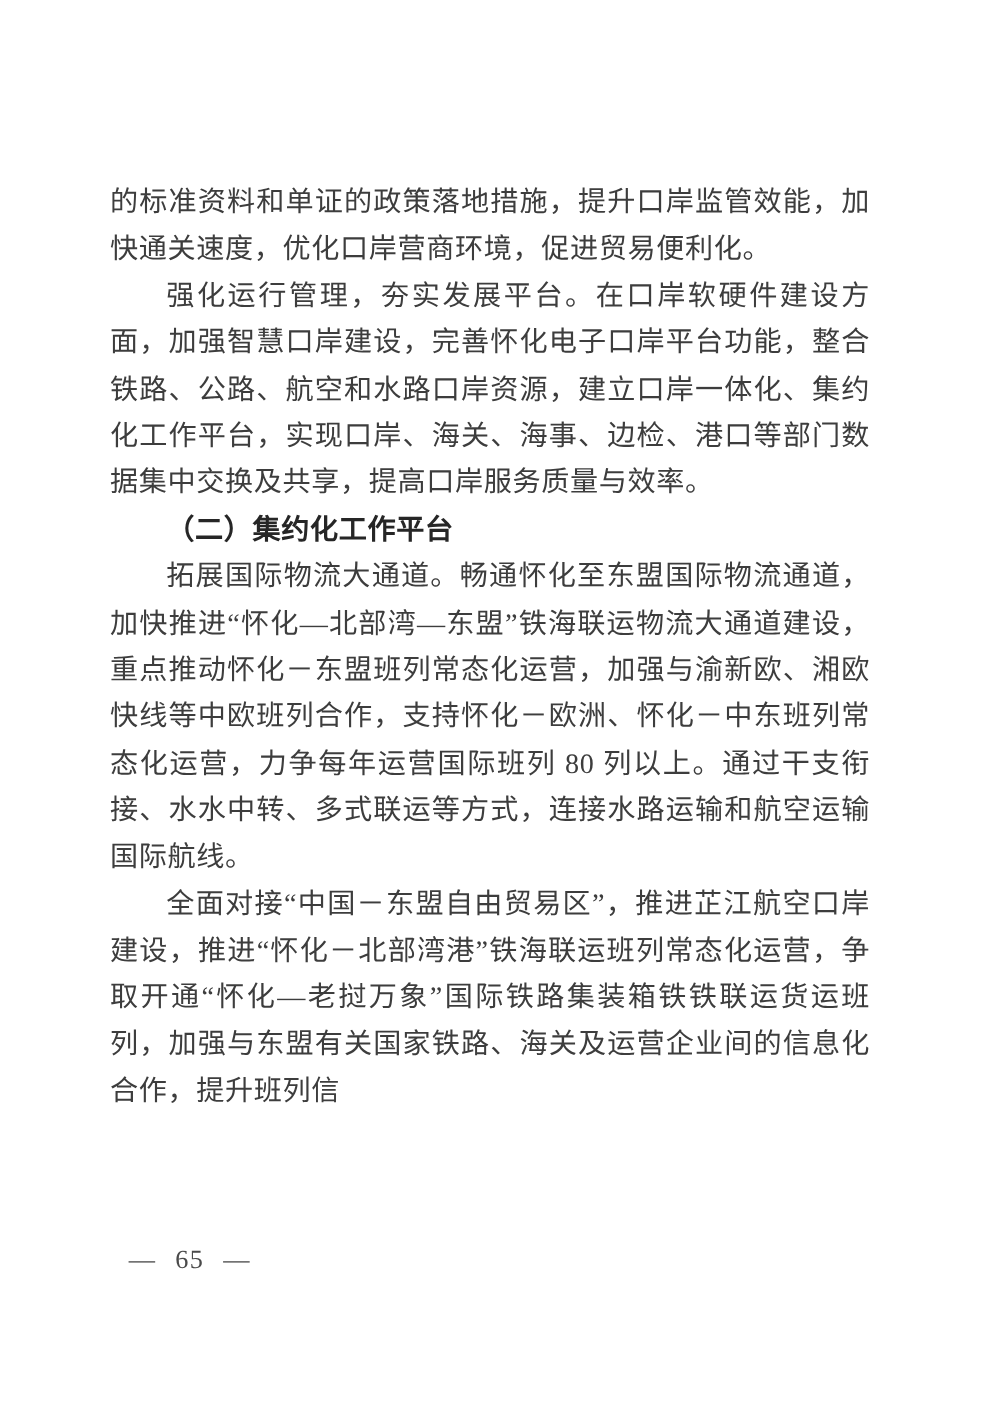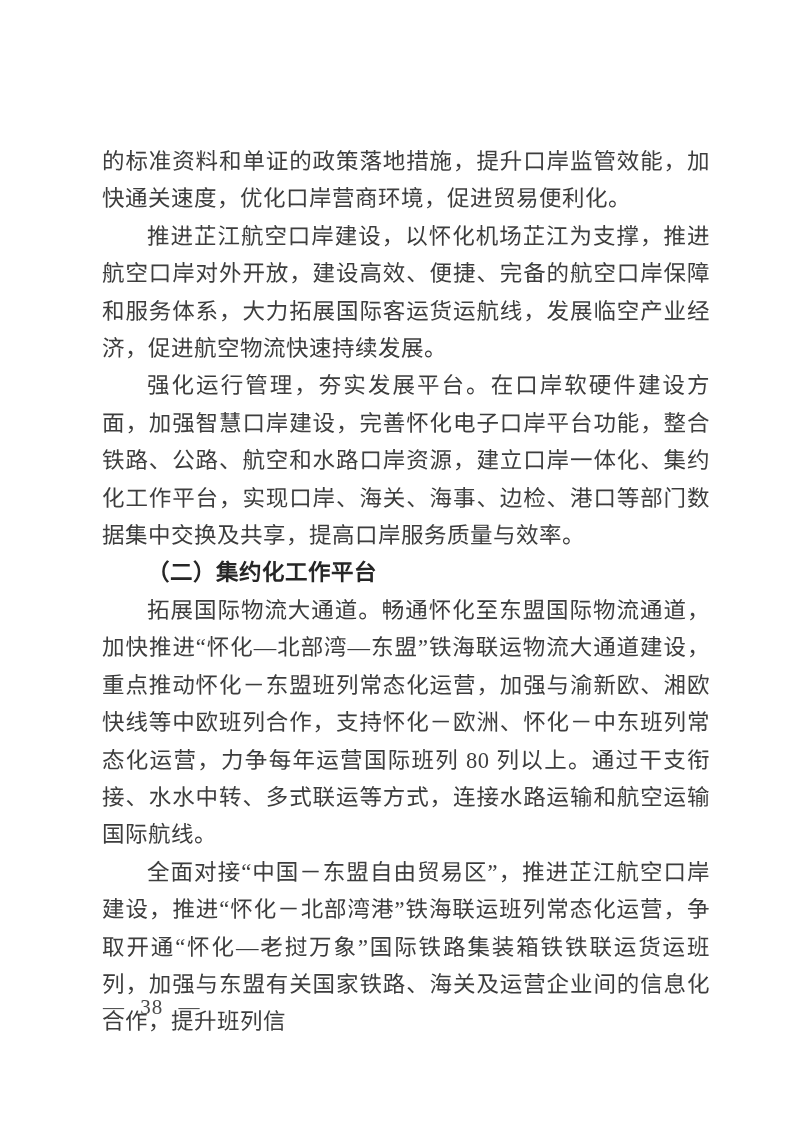--- a/index.html
+++ b/index.html
@@ -10,21 +10,21 @@
   .page {
     position: relative;
     width: 793px;
     height: 1122px;
     background: #ffffff;
     overflow: hidden;
     font-family: "Liberation Serif", "DejaVu Serif", serif;
   }
   .content {
     position: absolute;
-    left: 102px;
+    left: 88px;
     top: 143px;
     width: 608px;
     color: #3d3d3d;
     font-size: 22.5px;
     line-height: 37.4px;
     text-align: justify;
     text-justify: inter-character;
     letter-spacing: 0.5px;
   }
   .para {
@@ -51,26 +51,25 @@
   }
 </style>
 </head>
 <body>
 
 <div class="page">
 
   <div class="content">
     <p class="para no-indent">的标准资料和单证的政策落地措施，提升口岸监管效能，加快通关速度，优化口岸营商环境，促进贸易便利化。</p>
 
-    <p class="para">推进芷江航空口岸建设，以怀化机场芷江为支撑，推进航空口岸对外开放，建设高效、便捷、完备的航空口岸保障和服务体系，大力拓展国际客运货运航线，发展临空产业经济，促进航空物流快速持续发展。</p>
 
     <p class="para">强化运行管理，夯实发展平台。在口岸软硬件建设方面，加强智慧口岸建设，完善怀化电子口岸平台功能，整合铁路、公路、航空和水路口岸资源，建立口岸一体化、集约化工作平台，实现口岸、海关、海事、边检、港口等部门数据集中交换及共享，提高口岸服务质量与效率。</p>
 
     <p class="para heading">（二）集约化工作平台</p>
 
     <p class="para">拓展国际物流大通道。畅通怀化至东盟国际物流通道，加快推进“怀化—北部湾—东盟”铁海联运物流大通道建设，重点推动怀化－东盟班列常态化运营，加强与渝新欧、湘欧快线等中欧班列合作，支持怀化－欧洲、怀化－中东班列常态化运营，力争每年运营国际班列 80 列以上。通过干支衔接、水水中转、多式联运等方式，连接水路运输和航空运输国际航线。</p>
 
     <p class="para">全面对接“中国－东盟自由贸易区”，推进芷江航空口岸建设，推进“怀化－北部湾港”铁海联运班列常态化运营，争取开通“怀化—老挝万象”国际铁路集装箱铁铁联运货运班列，加强与东盟有关国家铁路、海关及运营企业间的信息化合作，提升班列信</p>
   </div>
 
-  <div class="footer-page-number">— 38 —</div>
+  <div class="footer-page-number">— 65 —</div>
 
 </div>
 
 </body></html>

